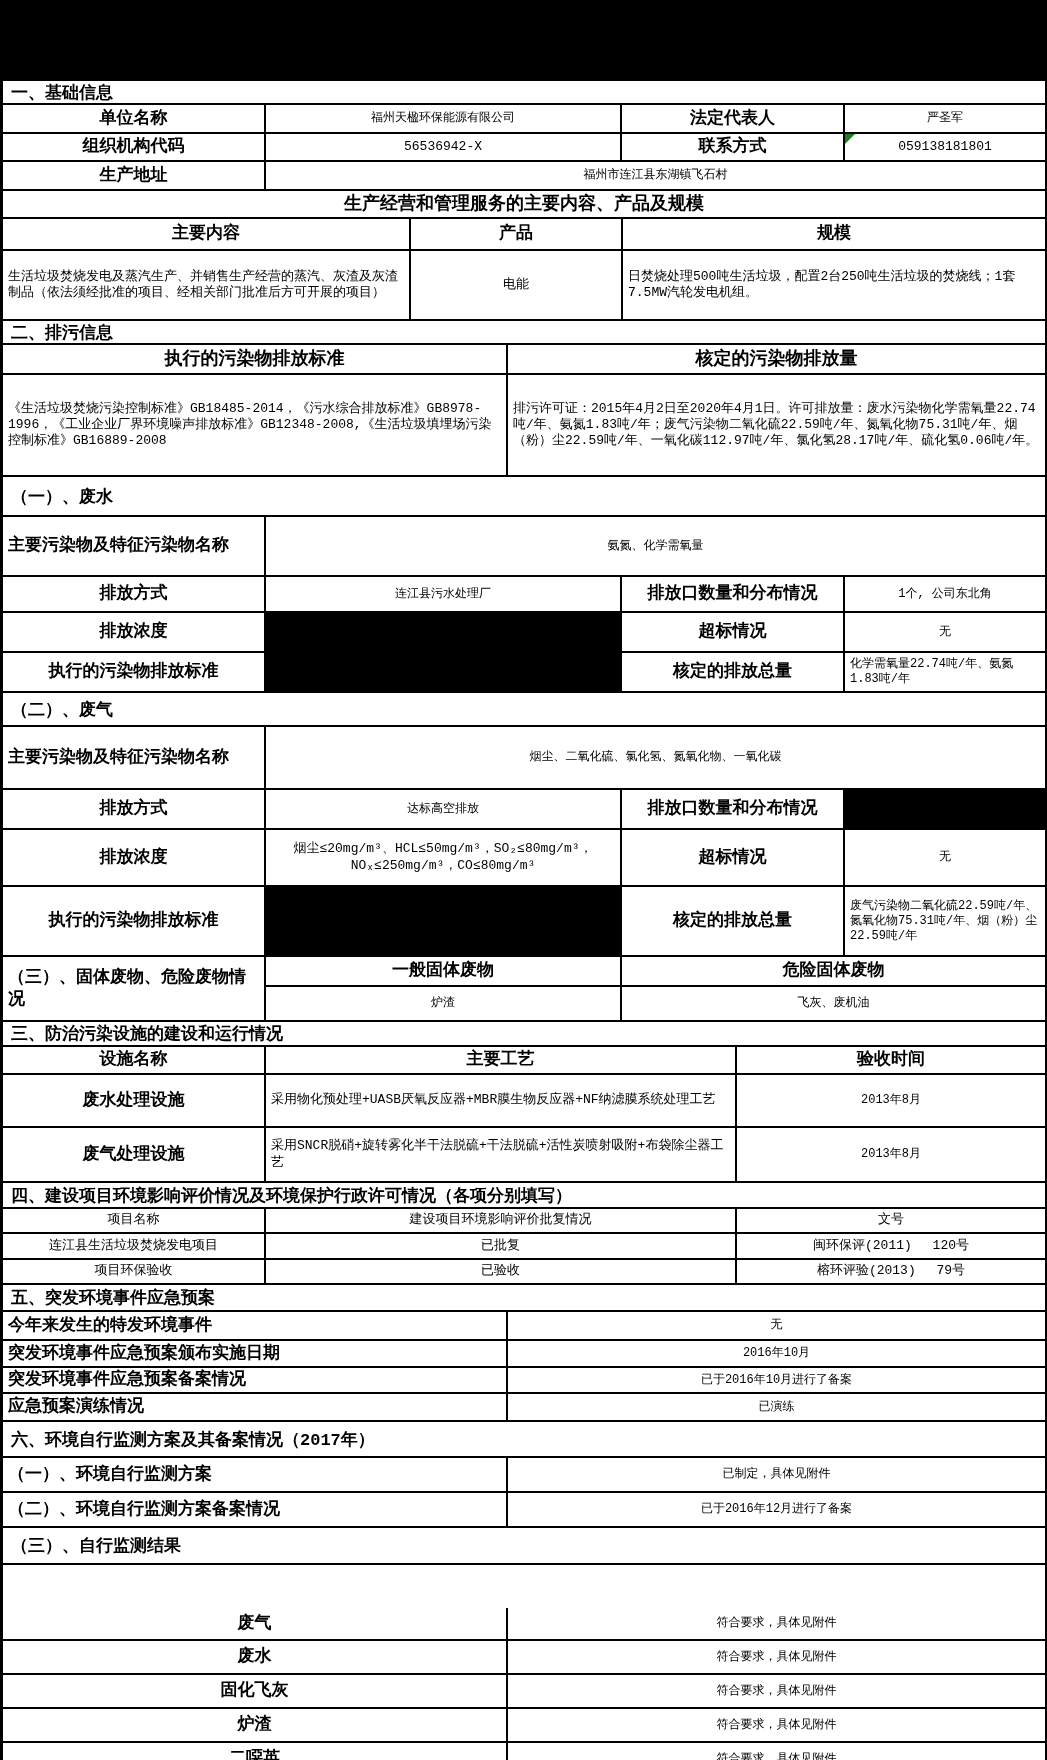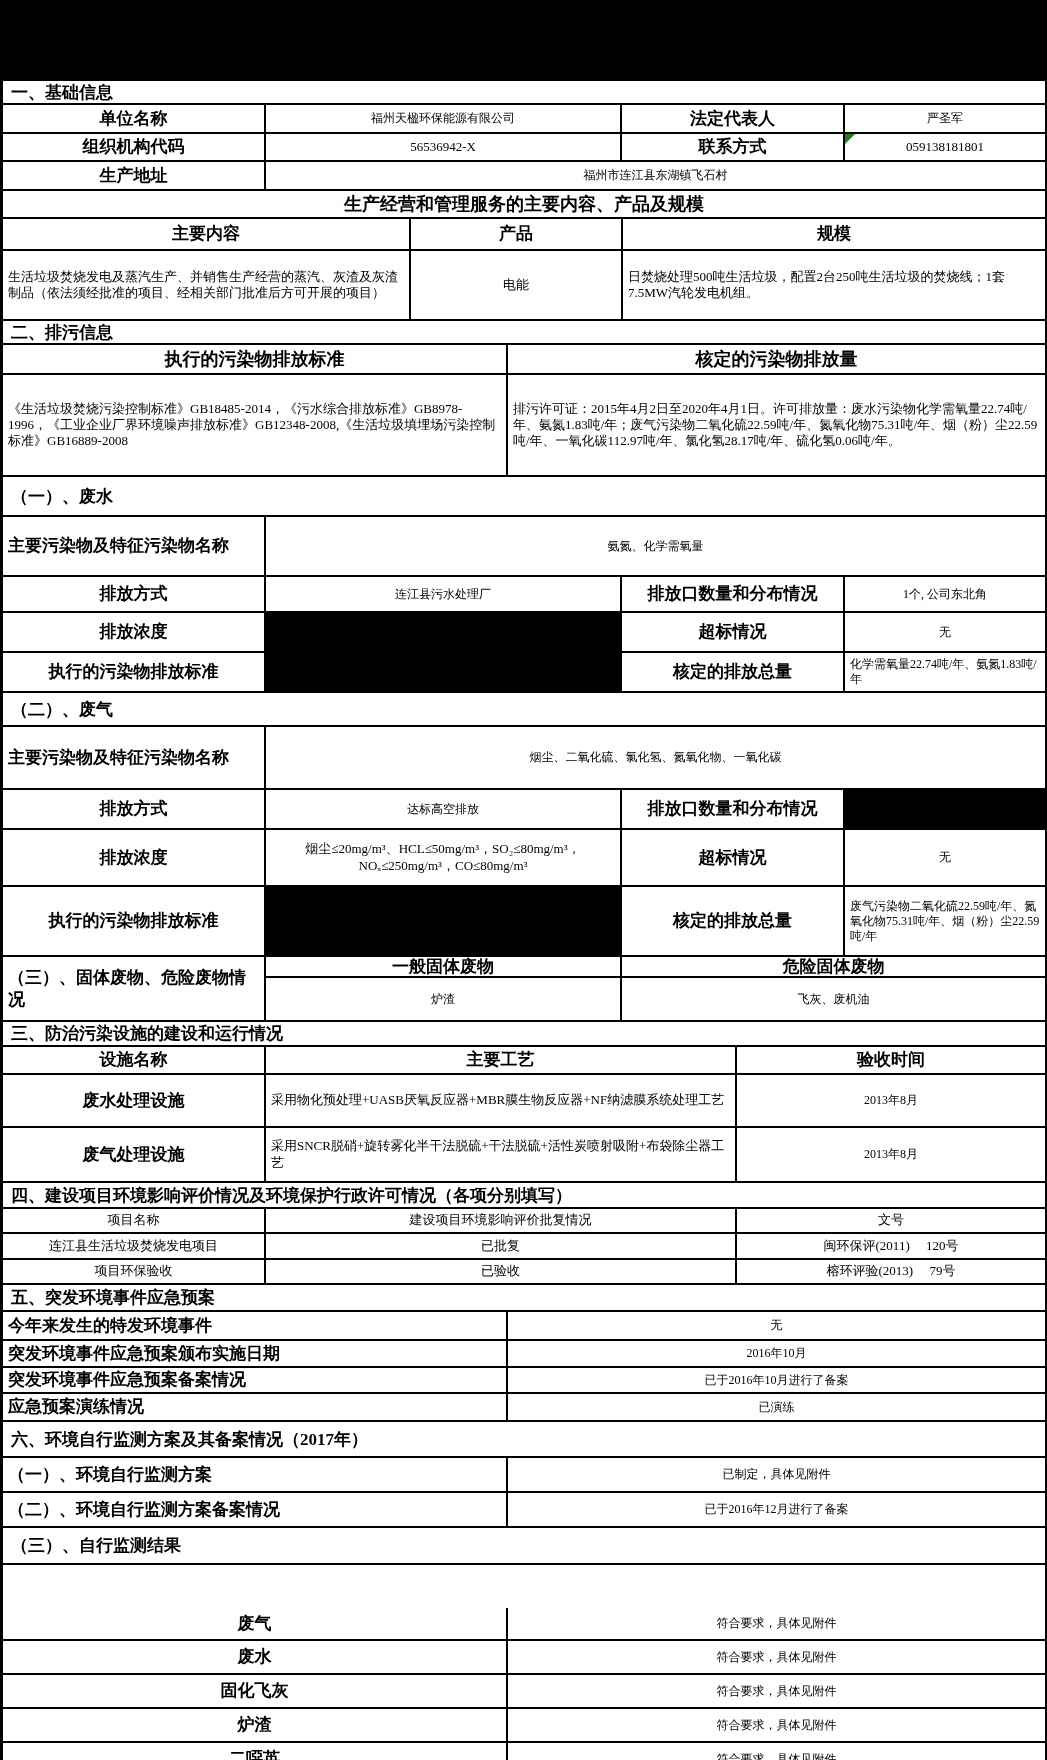--- a/index.html
+++ b/index.html
@@ -1,20 +1,20 @@
 <!DOCTYPE html>
 <html><head>
 <meta charset="utf-8">
 <style>
   html,body{margin:0;padding:0;background:#fff;}
   .doc{
     width:1047px;height:1760px;
     box-sizing:border-box;
     border-left:3px solid #000;border-right:2px solid #000;
-    font-family:Liberation Serif, serif;
+    font-family:Liberation Mono, monospace;
     color:#000;background:#fff;
   }
   .row{display:flex;box-sizing:border-box;border-bottom:2px solid #000;}
   .cell{
     box-sizing:border-box;border-right:2px solid #000;
     display:flex;align-items:center;justify-content:center;
     text-align:center;padding:1px 5px;overflow:hidden;line-height:1.25;
     position:relative;
   }
   .cell:last-child{border-right:none;}
@@ -151,21 +151,21 @@
   <div class="row" style="height:70px;">
     <div class="cell c1 label">执行的污染物排放标准</div>
     <div class="cell c2 redacted"></div>
     <div class="cell c3 label">核定的排放总量</div>
     <div class="cell c4 value left">废气污染物二氧化硫22.59吨/年、氮氧化物75.31吨/年、烟（粉）尘22.59吨/年</div>
   </div>
 
   <div class="row" style="height:65px;">
     <div class="cell c1 label left">（三）、固体废物、危险废物情况</div>
     <div class="stack">
-      <div class="substack" style="height:21px;border-bottom:2px solid #000;">
+      <div class="substack" style="height:30px;border-bottom:2px solid #000;">
         <div class="cell c2 label" style="height:100%;">一般固体废物</div>
         <div class="cell grow label" style="height:100%;">危险固体废物</div>
       </div>
       <div class="substack" style="flex:1;">
         <div class="cell c2 value" style="height:100%;">炉渣</div>
         <div class="cell grow value" style="height:100%;">飞灰、废机油</div>
       </div>
     </div>
   </div>
 

